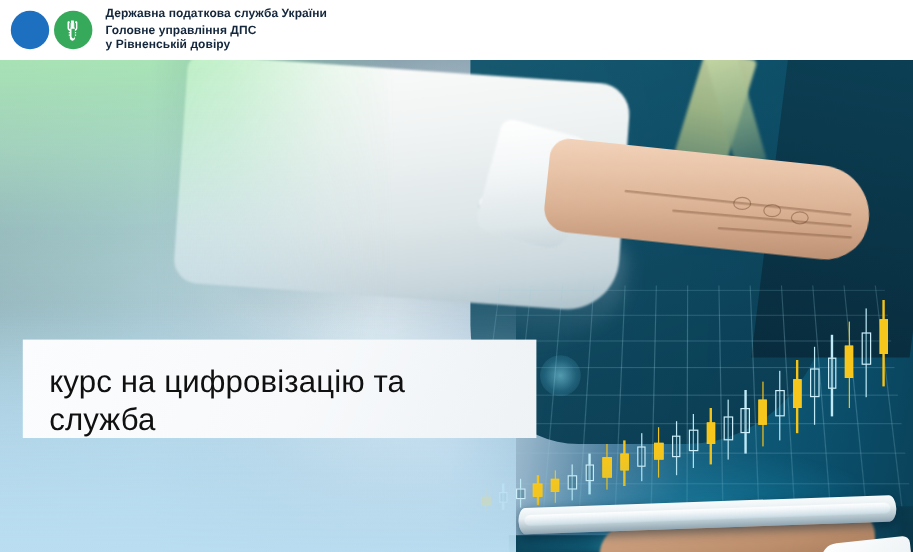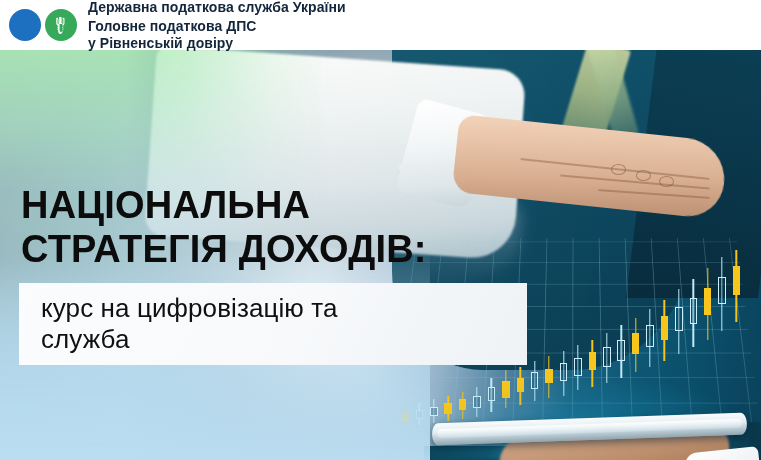--- a/index.html
+++ b/index.html
@@ -61,21 +61,21 @@
   }
   .header-text {
     display: flex;
     flex-direction: column;
     justify-content: center;
     line-height: 1.18;
   }
   .header-line {
     color: #13263b;
     font-weight: bold;
-    font-size: 14px;
+    font-size: 10px;
     letter-spacing: 0.05px;
     white-space: nowrap;
   }
   .header-line.l1 { margin-bottom: 2.5px; }
 
   
   .banner {
     position: absolute;
     left: 0; top: 50px;
     width: 761px;
@@ -346,26 +346,26 @@
     font-size: 38px;
     line-height: 1.17;
     letter-spacing: 0.2px;
     white-space: nowrap;
   }
   .headline .hl-line { display: block; }
 
   .subtitle-box {
     position: absolute;
     left: 19px; top: 233px;
-    width: 508px;
+    width: 428px;
     height: 82px;
     z-index: 4;
     background: linear-gradient(115deg, #fbfcfd 0%, #f7f9fb 55%, #eef2f5 100%);
     box-sizing: border-box;
-    padding: 10px 0 0 22px;
+    padding: 20px 0 0 22px;
   }
   .subtitle {
     color: #101010;
     font-size: 26px;
     line-height: 1.2;
     letter-spacing: 0.1px;
   }
   .subtitle .sub-line { display: block; white-space: nowrap; }
 </style>
 </head>
@@ -377,21 +377,21 @@
     <div class="logo-marks">
       <span class="logo-circle blue"></span>
       <span class="logo-circle green">
         <svg class="trident" viewBox="0 0 24 28" aria-hidden="true">
           <path fill="#ffffff" d="M11.1 1.6h1.8v9.2h1.5V4.3c0-1 .6-1.7 1.5-1.7s1.5.7 1.5 1.7v7.1c0 1.3-.4 2.2-1.3 2.8l-1.7 1.1v1.4h1.4v1.6h-1.4v1.5h1.4v1.6h-1.4v2.6c0 1.6-1 2.9-2.5 3.8l-.9.5-.9-.5c-1.5-.9-2.5-2.2-2.5-3.8v-2.6H6.2v-1.6h1.4v-1.5H6.2v-1.6h1.4v-1.4l-1.7-1.1c-.9-.6-1.3-1.5-1.3-2.8V4.3c0-1 .6-1.7 1.5-1.7s1.5.7 1.5 1.7v6.5h1.5V1.6h1.9zm-4.5 4v5.4c0 .6.2 1 .6 1.3l1.1.7V5.6c0-.5-.3-.9-.8-.9s-.9.4-.9.9zm9.1 0c0-.5-.4-.9-.9-.9s-.8.4-.8.9v7.4l1.1-.7c.4-.3.6-.7.6-1.3V5.6zM9.8 12.4v9.9c0 1 .6 1.8 1.5 2.4l.7.4.7-.4c.9-.6 1.5-1.4 1.5-2.4v-9.9H9.8z"></path>
         </svg>
       </span>
     </div>
     <div class="header-text">
       <div class="header-line l1">Державна податкова служба України</div>
-      <div class="header-line">Головне податкова ДПС</div>
+      <div class="header-line">Головне управління ДПС</div>
       <div class="header-line">у Рівненській довіру</div>
     </div>
   </div>
 
   <div class="banner">
 
     <div class="bg-base"></div>
 
     <div class="suit"></div>
     <div class="tie"></div>
@@ -521,24 +521,20 @@
     <div class="suit-lower2"></div>
     <div class="light-burst"></div>
     <div class="hand-lower"></div>
     <div class="cuff-lower"></div>
     <div class="tablet"></div>
     <div class="tablet-edge"></div>
 
     <div class="bg-lefttint"></div>
     <div class="bg-bottomleft"></div>
 
-    <div class="headline">
-      <span class="hl-line">НАЦІОНАЛЬНА</span>
-      <span class="hl-line">СТРАТЕГІЯ ДОХОДІВ:</span>
-    </div>
 
     <div class="subtitle-box">
       <div class="subtitle">
         <span class="sub-line">курс на цифровізацію та</span>
         <span class="sub-line">служба</span>
       </div>
     </div>
 
   </div>
 </div>

